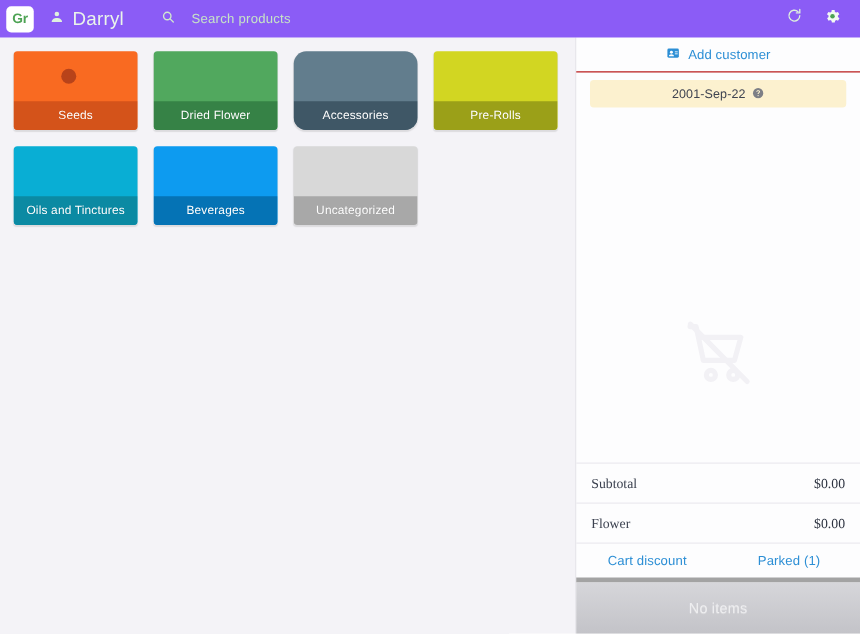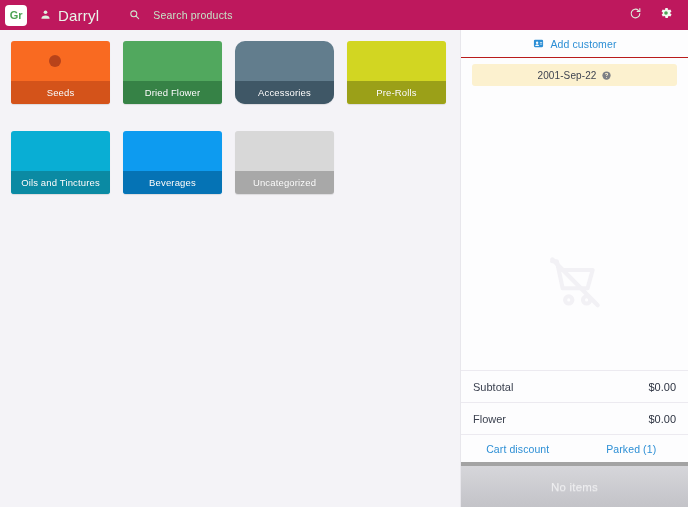--- a/index.html
+++ b/index.html
@@ -18,21 +18,21 @@
     height: 507px;
     display: flex;
     flex-direction: column;
     background: #ffffff;
   }
 
   
   .topbar {
     height: 30px;
     min-height: 27px;
-    background: #be185d;
+    background: #8b5cf6;
     display: flex;
     align-items: center;
     position: relative;
     z-index: 5;
   }
 
   .logo-box {
     width: 22px;
     height: 21px;
     margin-left: 5px;
@@ -100,21 +100,21 @@
   .products-pane {
     flex: 1;
     background: #f4f3f7;
     padding: 11px 0 0 11px;
     position: relative;
     overflow: hidden;
   }
   .tile-grid {
     display: flex;
     flex-wrap: wrap;
-    gap: 27px 13px;
+    gap: 13px 13px;
     align-content: flex-start;
     width: 442px;
     text-align: center;
   }
   .tile {
     width: 99px;
     height: 63px;
     border-radius: 3px;
     position: relative;
     overflow: hidden;
@@ -203,20 +203,21 @@
   }
 
   .totals { border-top: 1px solid #eceaf0; }
   .total-row {
     height: 32px;
     display: flex;
     align-items: center;
     justify-content: space-between;
     padding: 0 12px;
     border-bottom: 1px solid #eceaf0;
+    font-family: Liberation Serif, serif;
   }
   .total-label { color: #3c4250; font-size: 11px; }
   .total-value { color: #2d3341; font-size: 11px; }
 
   .cart-links {
     height: 31px;
     display: flex;
     align-items: center;
     border-bottom: 4px solid #a3a3a3;
   }

